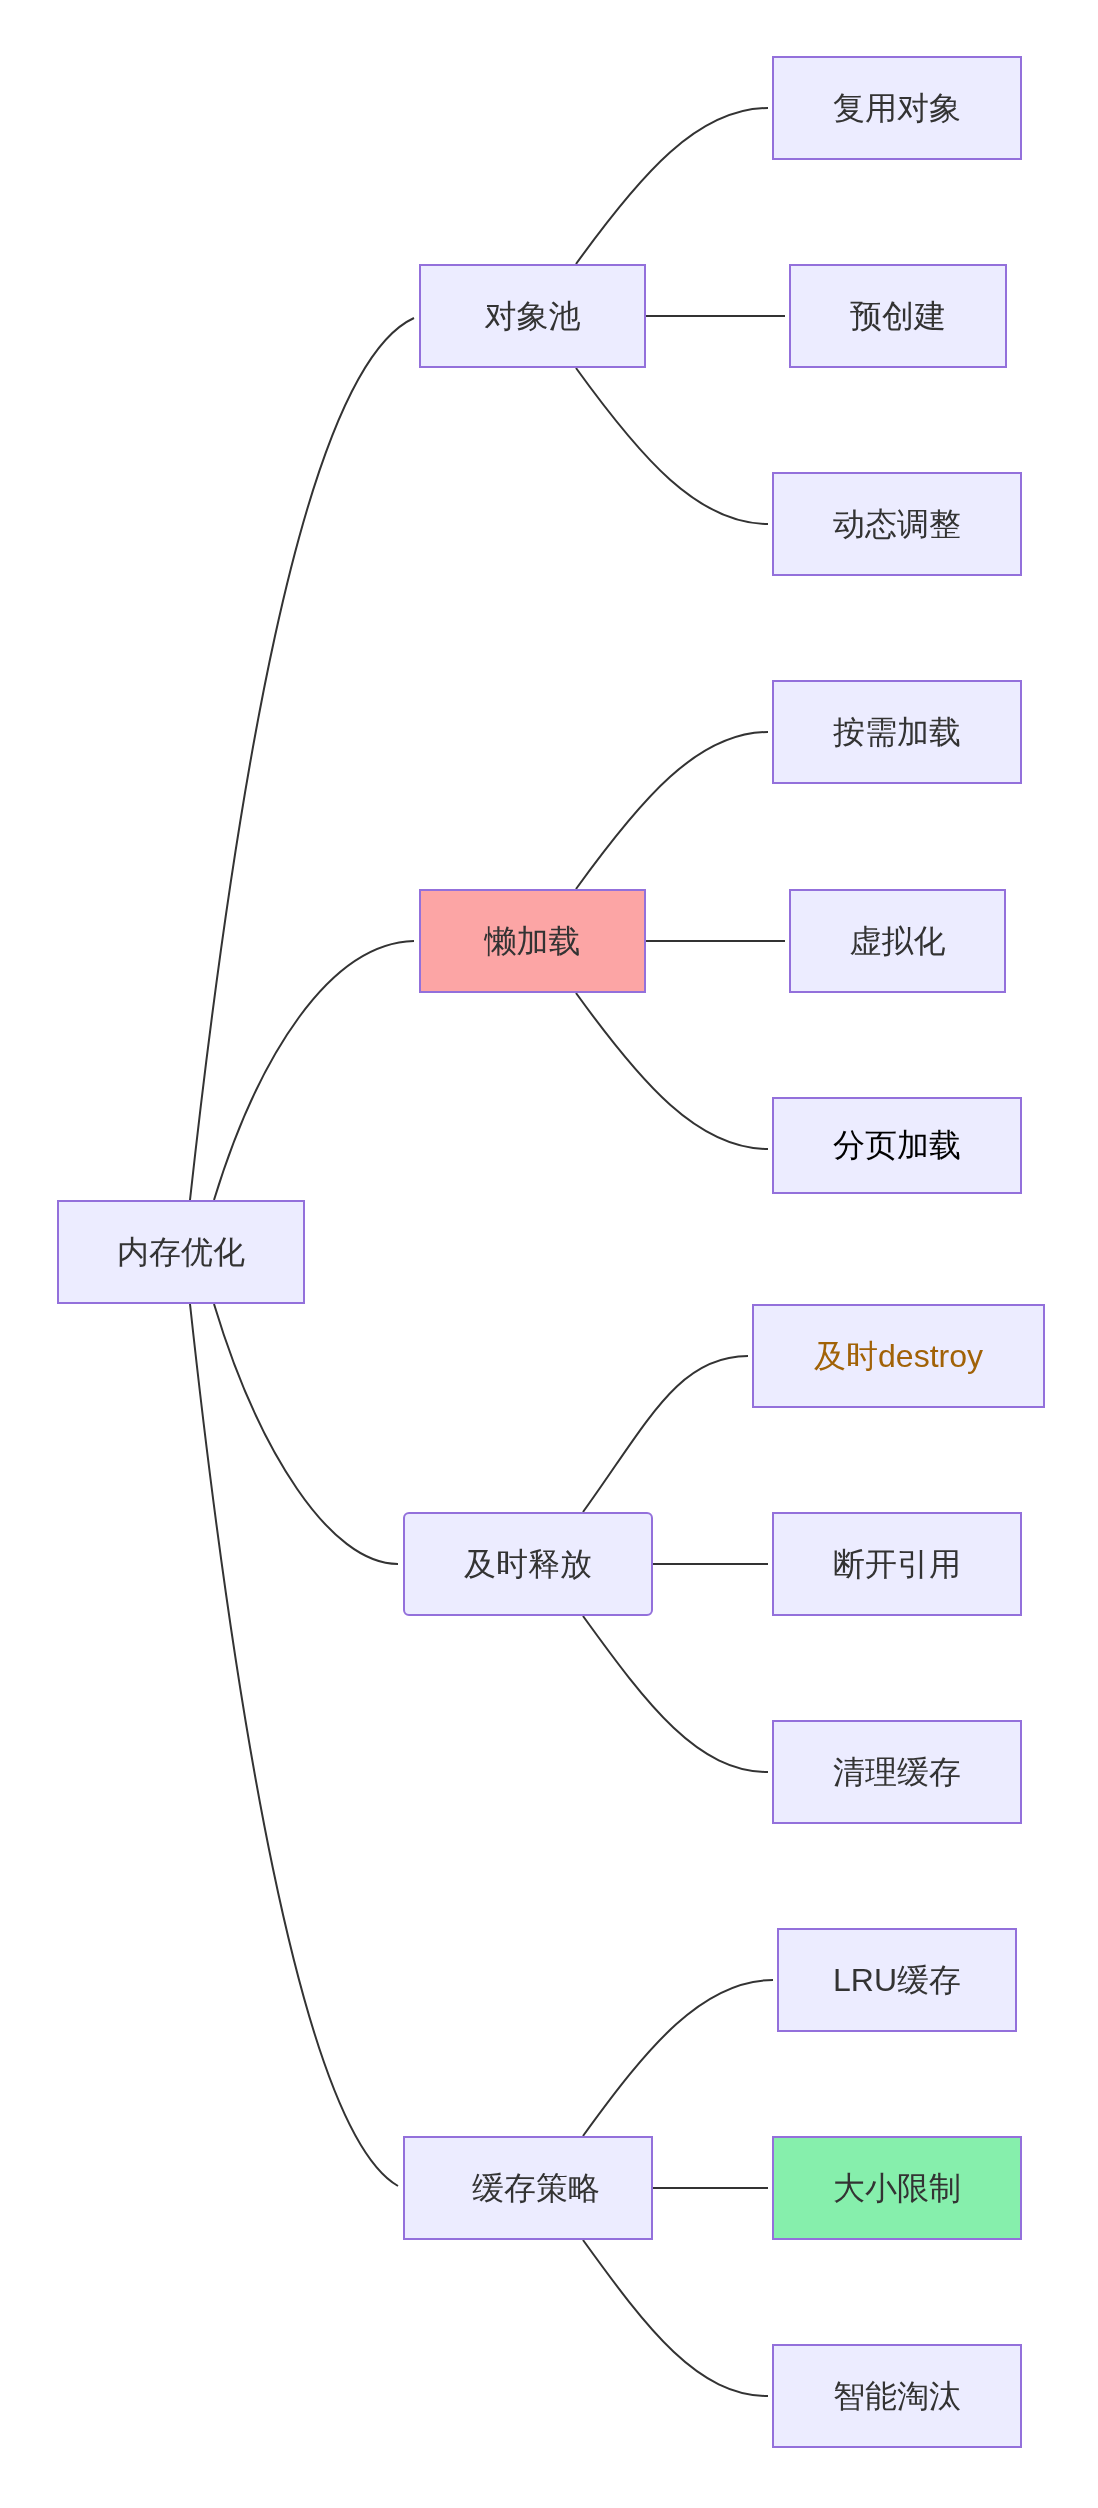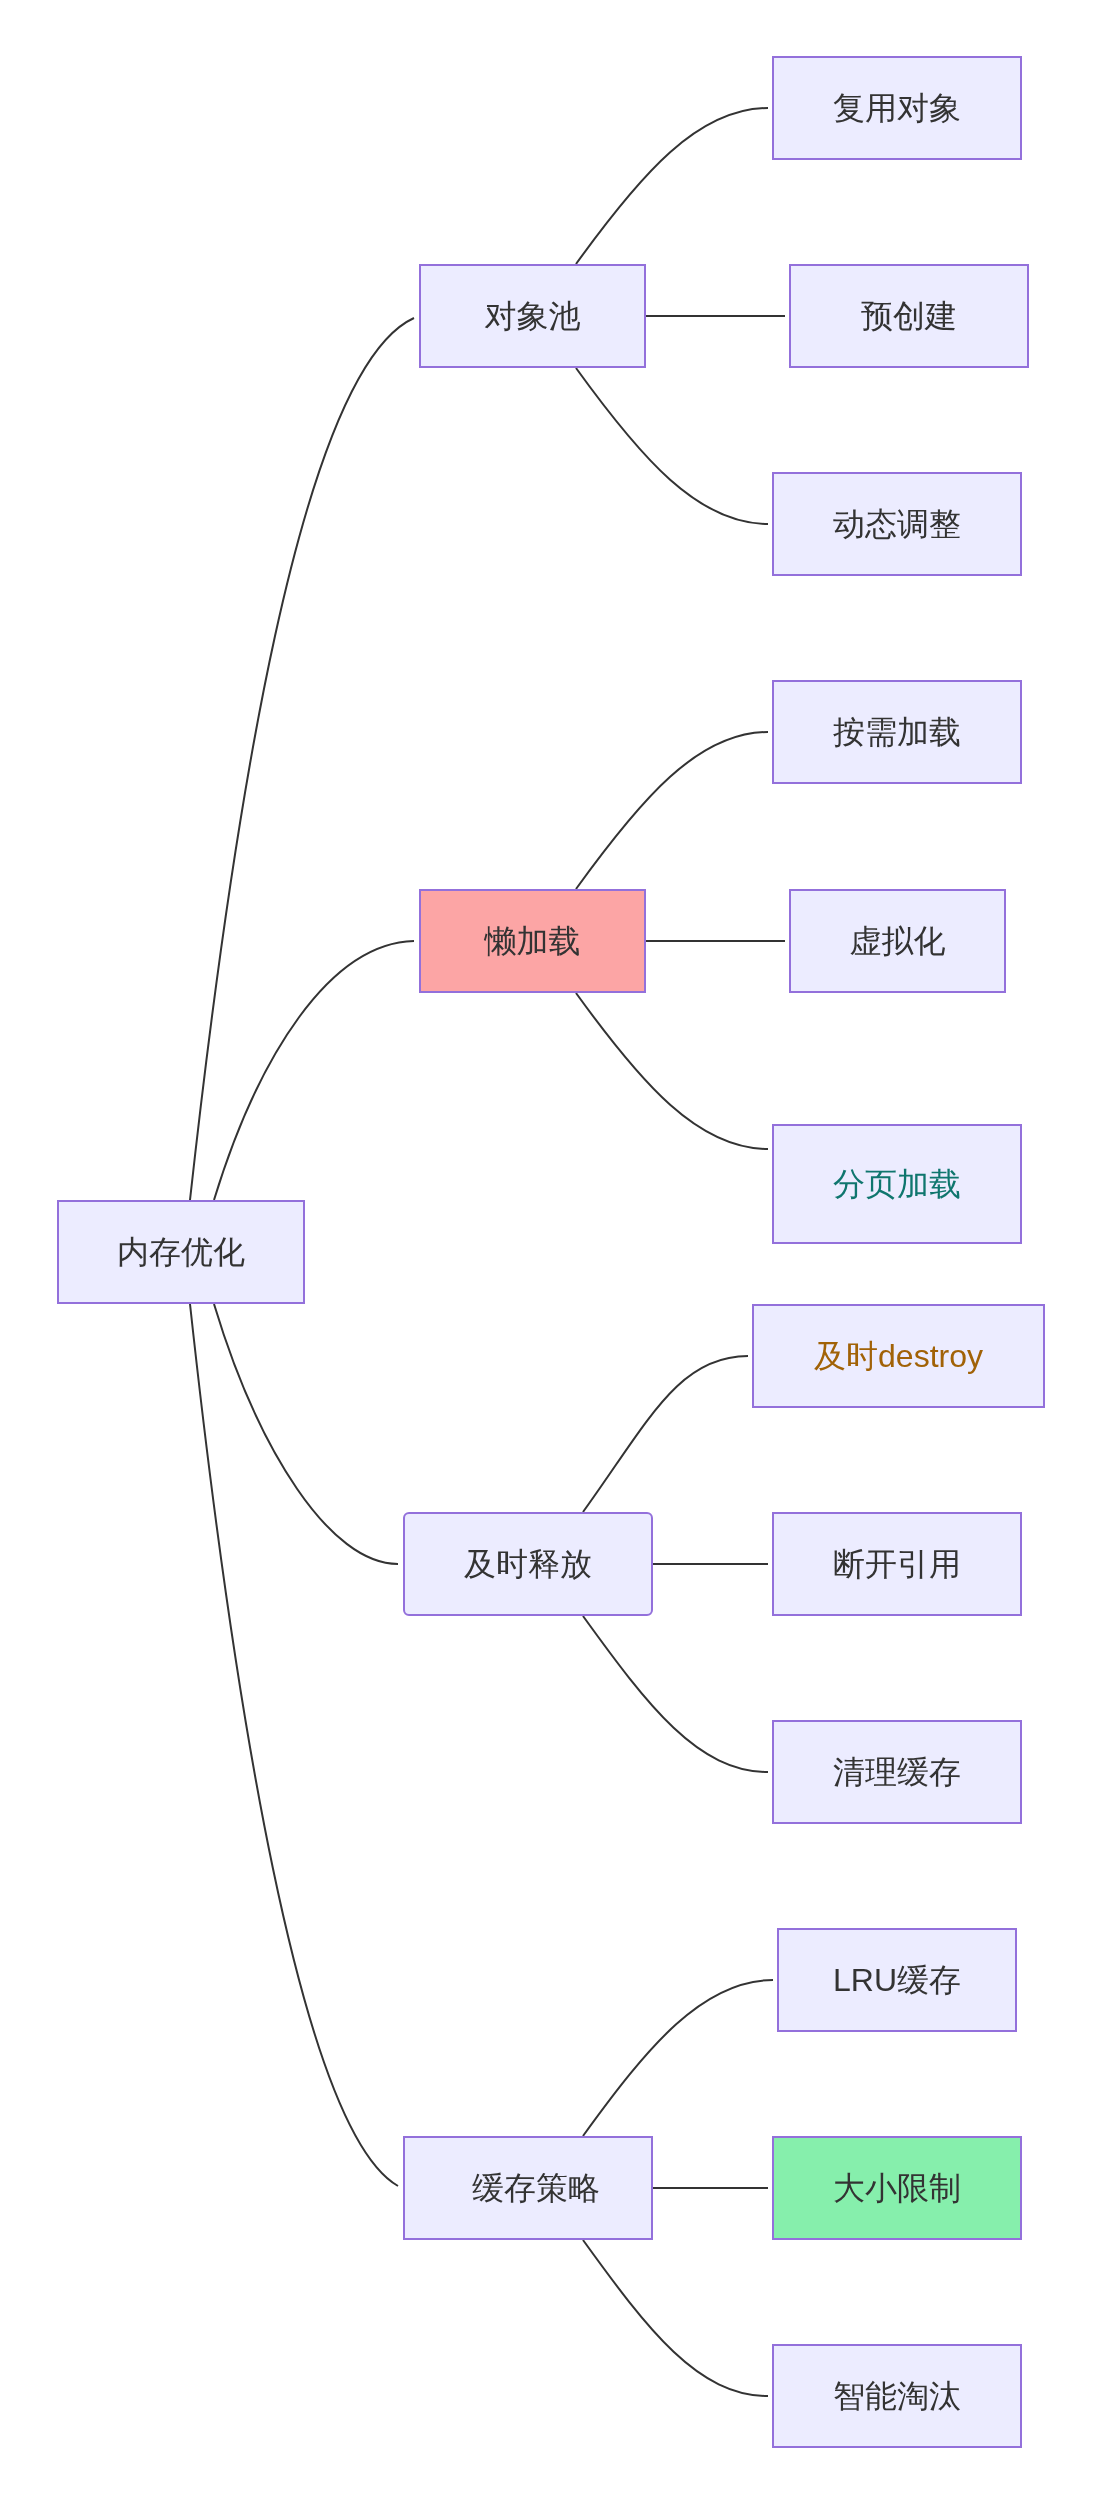--- a/index.html
+++ b/index.html
@@ -58,26 +58,26 @@
         <path d="M190,1304 C232,1690 300,2130 398,2186" stroke="#333333" marker-end="url(#arrow)"></path>
         <path d="M583,2136 C648,2046 703,1980 773,1980" stroke="#333333" marker-end="url(#arrow)"></path>
         <path d="M653,2188 L768,2188" stroke="#333333" marker-end="url(#arrow)"></path>
         <path d="M583,2240 C648,2330 698,2396 768,2396" stroke="#333333" marker-end="url(#arrow)"></path>
       </g>
   </svg>
   <div id="nodes">
       <div class="node" style="left: 57px; top: 1200px; width: 248px; height: 104px; background: rgb(236, 236, 255); border-color: rgb(147, 112, 219); color: rgb(51, 51, 51);">内存优化</div>
       <div class="node" style="left: 419px; top: 264px; width: 227px; height: 104px; background: rgb(236, 236, 255); border-color: rgb(147, 112, 219); color: rgb(51, 51, 51);">对象池</div>
       <div class="node" style="left: 772px; top: 56px; width: 250px; height: 104px; background: rgb(236, 236, 255); border-color: rgb(147, 112, 219); color: rgb(51, 51, 51);">复用对象</div>
-      <div class="node" style="left: 789px; top: 264px; width: 240px; height: 104px; background: rgb(236, 236, 255); border-color: rgb(147, 112, 219); color: rgb(51, 51, 51);">预创建</div>
+      <div class="node" style="left: 789px; top: 264px; width: 218px; height: 104px; background: rgb(236, 236, 255); border-color: rgb(147, 112, 219); color: rgb(51, 51, 51);">预创建</div>
       <div class="node" style="left: 772px; top: 472px; width: 250px; height: 104px; background: rgb(236, 236, 255); border-color: rgb(147, 112, 219); color: rgb(51, 51, 51);">动态调整</div>
       <div class="node" style="left: 419px; top: 889px; width: 227px; height: 104px; background: #fca5a5; border-color: rgb(147, 112, 219); color: rgb(51, 51, 51);">懒加载</div>
       <div class="node" style="left: 772px; top: 680px; width: 250px; height: 104px; background: rgb(236, 236, 255); border-color: rgb(147, 112, 219); color: rgb(51, 51, 51);">按需加载</div>
       <div class="node" style="left: 789px; top: 889px; width: 217px; height: 104px; background: rgb(236, 236, 255); border-color: rgb(147, 112, 219); color: rgb(51, 51, 51);">虚拟化</div>
-      <div class="node" style="left: 772px; top: 1097px; width: 250px; height: 120px; background: rgb(236, 236, 255); border-color: rgb(147, 112, 219); color: #0f766e; margin-top: 27px;">分页加载</div>
+      <div class="node" style="left: 772px; top: 1097px; width: 250px; height: 97px; background: rgb(236, 236, 255); border-color: rgb(147, 112, 219); color: #000000;">分页加载</div>
       <div class="node" style="left: 403px; top: 1512px; width: 250px; height: 104px; background: rgb(236, 236, 255); border-color: rgb(147, 112, 219); color: rgb(51, 51, 51); border-radius: 6px;">及时释放</div>
       <div class="node" style="left: 752px; top: 1304px; width: 293px; height: 104px; background: rgb(236, 236, 255); border-color: rgb(147, 112, 219); color: #a16207;">及时destroy</div>
       <div class="node" style="left: 772px; top: 1512px; width: 250px; height: 104px; background: rgb(236, 236, 255); border-color: rgb(147, 112, 219); color: rgb(51, 51, 51);">断开引用</div>
       <div class="node" style="left: 772px; top: 1720px; width: 250px; height: 104px; background: rgb(236, 236, 255); border-color: rgb(147, 112, 219); color: rgb(51, 51, 51);">清理缓存</div>
       <div class="node" style="left: 403px; top: 2136px; width: 250px; height: 104px; background: rgb(236, 236, 255); border-color: rgb(147, 112, 219); color: rgb(51, 51, 51); padding-left: 16px;">缓存策略</div>
       <div class="node" style="left: 777px; top: 1928px; width: 240px; height: 104px; background: rgb(236, 236, 255); border-color: rgb(147, 112, 219); color: rgb(51, 51, 51);">LRU缓存</div>
       <div class="node" style="left: 772px; top: 2136px; width: 250px; height: 104px; background: #86efac; border-color: rgb(147, 112, 219); color: rgb(51, 51, 51);">大小限制</div>
       <div class="node" style="left: 772px; top: 2344px; width: 250px; height: 104px; background: rgb(236, 236, 255); border-color: rgb(147, 112, 219); color: rgb(51, 51, 51);">智能淘汰</div>
     </div>
 </div>

